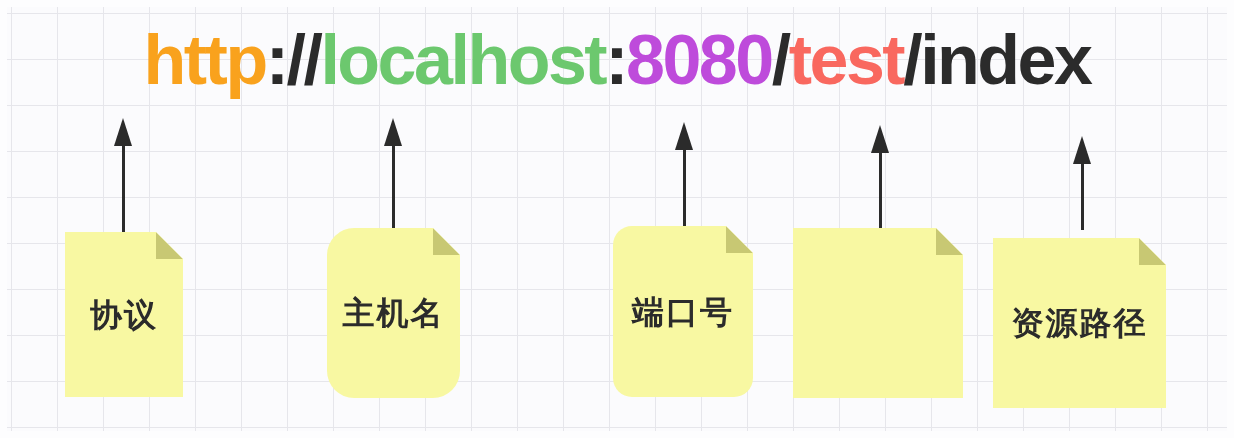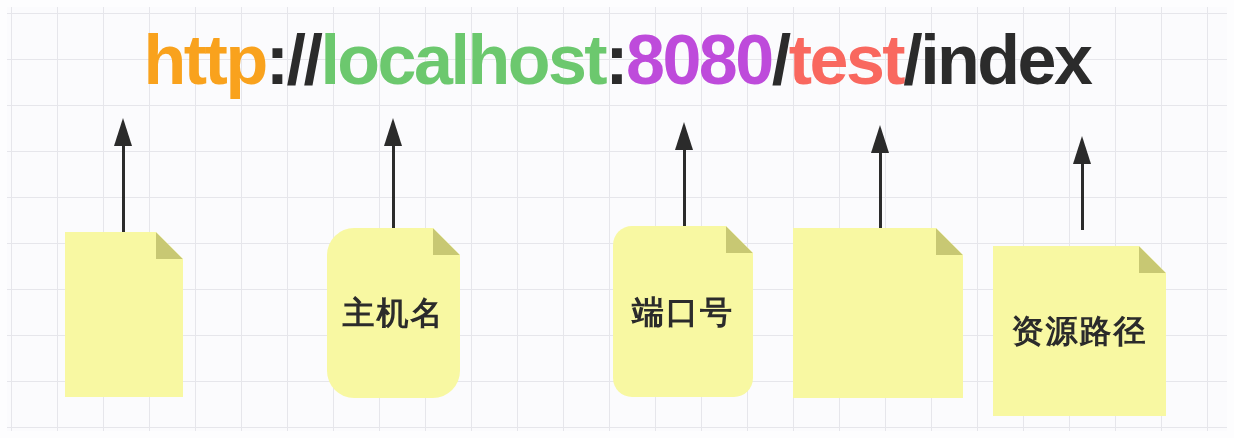--- a/index.html
+++ b/index.html
@@ -103,31 +103,32 @@
     <div class="arrow-head"></div>
     <div class="arrow-shaft"></div>
   </div>
   <div class="arrow" style="left:1072px; top:136px; height:94px;">
     <div class="arrow-head"></div>
     <div class="arrow-shaft"></div>
   </div>
 
   <div class="note" style="left:65px; top:232px; width:118px; height:165px;">
     <div class="note-fold"></div>
+    <span class="note-label">协议</span>
   </div>
   <div class="note" style="left:327px; top:228px; width:133px; height:170px;border-radius:27px;">
     <div class="note-fold"></div>
     <span class="note-label">主机名</span>
   </div>
   <div class="note" style="left:613px; top:226px; width:140px; height:171px;border-radius:19px;">
     <div class="note-fold"></div>
     <span class="note-label">端口号</span>
   </div>
   <div class="note" style="left:793px; top:228px; width:170px; height:170px;">
     <div class="note-fold"></div>
   </div>
-  <div class="note" style="left:993px; top:246px; width:173px; height:170px;">
+  <div class="note" style="left:993px; top:238px; width:173px; height:170px;">
     <div class="note-fold"></div>
     <span class="note-label">资源路径</span>
   </div>
 
   <div class="frame"></div>
 </div>
 
 </body></html>

